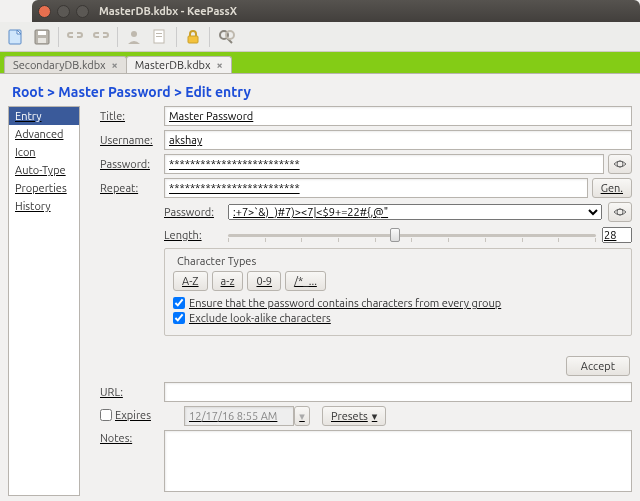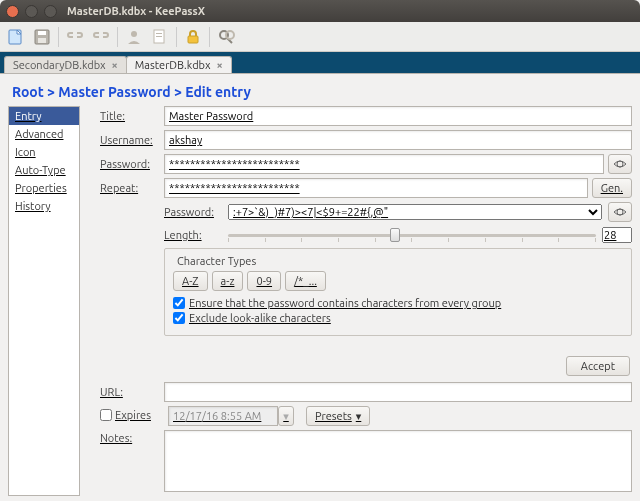--- a/index.html
+++ b/index.html
@@ -1,23 +1,23 @@
 <!DOCTYPE html>
 <html><head>
 <meta charset="utf-8">
 <style>
 * { box-sizing: border-box; margin: 0; padding: 0; font-family: "Ubuntu", "DejaVu Sans", sans-serif; font-size: 11px; }
 body { background: #f2f1f0; width: 640px; height: 501px; overflow: hidden; }
-.titlebar { background: linear-gradient(#56534f,#423f3c); height: 22px; display: flex; align-items: center; padding: 0 6px; color: #dfdbd2; font-size: 12px; font-weight: bold; border-radius: 6px 6px 0 0; }
+.titlebar { background: linear-gradient(#56534f,#423f3c); height: 22px; display: flex; align-items: center; padding: 0 6px; color: #dfdbd2; font-size: 12px; font-weight: bold; border-radius: 6px 6px 0 0; margin-left: 32px; }
 .titlebar .wbtn { width: 13px; height: 13px; border-radius: 7px; background: #5b5854; margin-right: 6px; display: inline-block; border: 1px solid #3a3734; }
 .titlebar .wbtn.close { background: #e76f4f; }
 .toolbar { background: #ededeb; height: 30px; display: flex; align-items: center; padding: 3px 4px; gap: 2px; border-bottom: 1px solid #cfcac4; }
 .toolbar .tb { width: 24px; height: 24px; display: flex; align-items: center; justify-content: center; border-radius: 3px; }
 .toolbar .sep { width: 1px; height: 20px; background: #ccc; margin: 0 2px; }
-.tabs { display: flex; align-items: flex-end; padding: 2px 4px 0 4px; background: #0c4a6e; border-bottom: 1px solid #b8b4ae; height: 22px; gap: 0; }
+.tabs { display: flex; align-items: flex-end; padding: 2px 4px 0 4px; background: #84cc16; border-bottom: 1px solid #b8b4ae; height: 22px; gap: 0; }
 .dbtab { background: #e3e0dc; border: 1px solid #b8b4ae; border-bottom: none; border-radius: 3px 3px 0 0; padding: 2px 8px; display: flex; align-items: center; gap: 6px; margin-right: -1px; color: #555; }
 .dbtab.active { background: #f2f1f0; color: #333; }
 .dbtab .x { color: #888; font-weight: bold; cursor: pointer; }
 .breadcrumb { padding: 10px 12px 6px 12px; font-size: 14px; font-weight: bold; color: #1d4ed8; }
 .main { display: flex; padding: 0 8px 8px 8px; gap: 20px; text-decoration: underline; }
 .sidebar { width: 72px; border: 1px solid #b8b4ae; background: #fff; }
 .sidebar div { padding: 3px 6px; color: #333; cursor: pointer; }
 .sidebar div.sel { background: #3a5a9a; color: #fff; }
 .form { flex: 1; }
 .row { display: flex; align-items: center; margin-bottom: 4px; }
@@ -215,21 +215,21 @@
       <div class="acceptrow">
         <button class="btn" style="padding:2px 14px;">Accept</button>
       </div>
     </div>
 
     <div class="row" style="margin-top:6px;">
       <label>URL:</label>
       <input type="text" value="" style="">
     </div>
     <div class="row">
-      <label class="chk" style="width:68px; gap:3px;">
+      <label class="chk" style="width:84px; gap:3px;">
         <input type="checkbox" style="">
         <span>Expires</span>
       </label>
       <input type="text" class="datebox" disabled="" value="12/17/16 8:55 AM" style="">
       <button class="btn" disabled="" style="margin-left:0; width:16px; padding:0; color:#aaa;">▾</button>
       <button class="btn" style="margin-left:12px;">
         <span>Presets</span>
         <span style="margin-left:4px;">▾</span>
       </button>
     </div>

